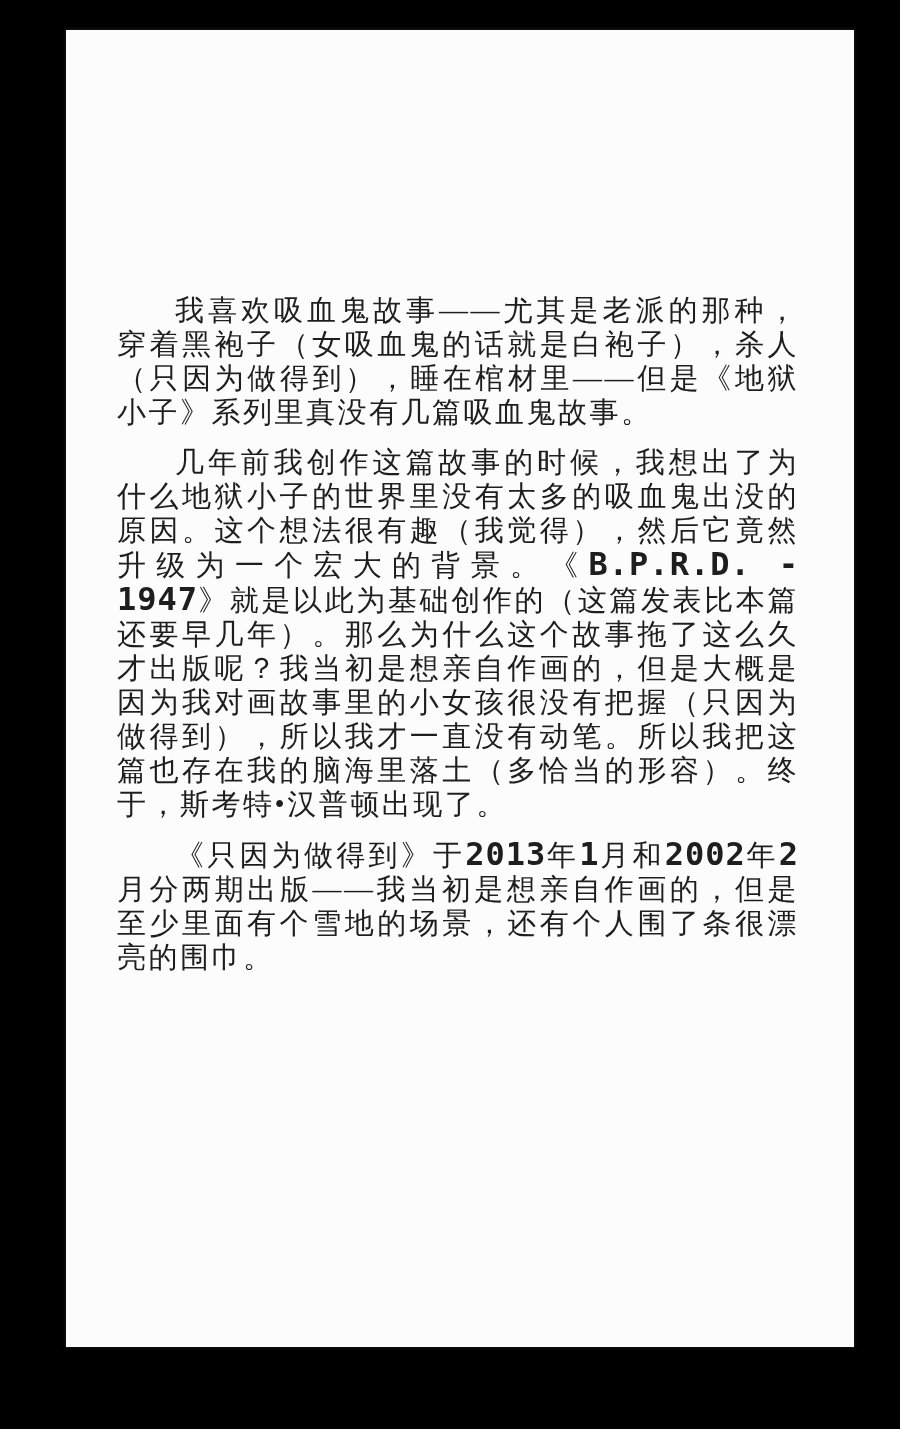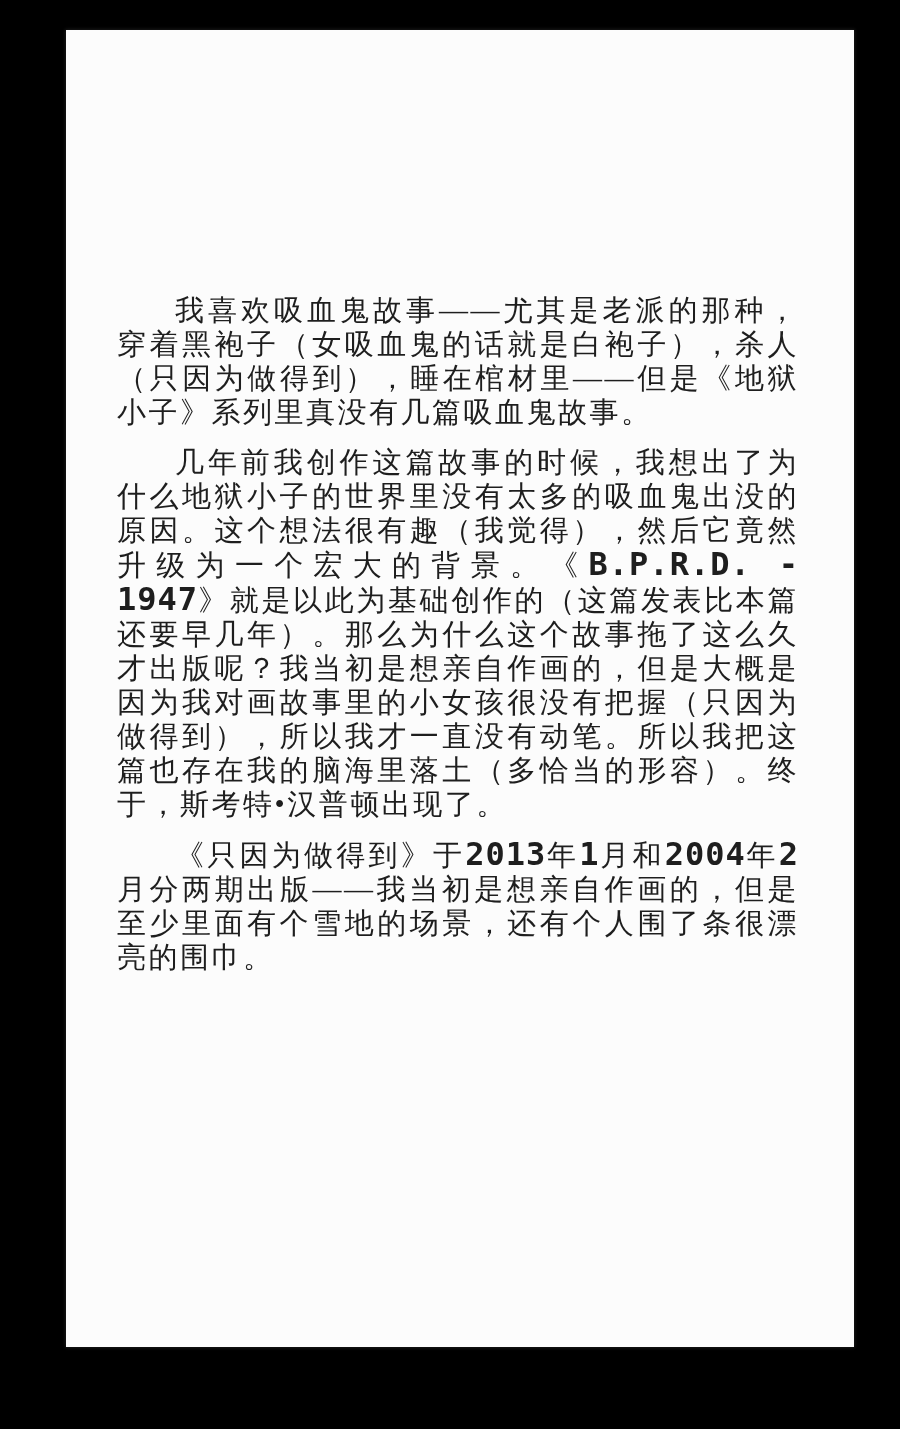--- a/index.html
+++ b/index.html
@@ -53,16 +53,16 @@
   }
 </style>
 </head>
 <body style="background: rgb(0, 0, 0);">
 
 <div class="stage" style="background: rgb(0, 0, 0);">
   <div class="page" style="background: rgb(252, 252, 252);">
     <div class="text-block">
         <p class="para" style="color: rgb(30, 30, 30);"><span class="seg">我喜欢吸血鬼故事——尤其是老派的那种，穿着黑袍子（女吸血鬼的话就是白袍子），杀人（只因为做得到），睡在棺材里——但是《地狱小子》系列里真没有几篇吸血鬼故事。</span></p>
         <p class="para" style="color: rgb(30, 30, 30);"><span class="seg">几年前我创作这篇故事的时候，我想出了为什么地狱小子的世界里没有太多的吸血鬼出没的原因。这个想法很有趣（我觉得），然后它竟然升级为一个宏大的背景。《</span><span class="seg bold-latin">B.P.R.D. - 1947</span><span class="seg">》就是以此为基础创作的（这篇发表比本篇还要早几年）。那么为什么这个故事拖了这么久才出版呢？我当初是想亲自作画的，但是大概是因为我对画故事里的小女孩很没有把握（只因为做得到），所以我才一直没有动笔。所以我把这篇也存在我的脑海里落土（多恰当的形容）。终于，斯考特•汉普顿出现了。</span></p>
-        <p class="para" style="color: rgb(30, 30, 30);"><span class="seg">《只因为做得到》于</span><span class="seg bold-latin">2013</span><span class="seg">年</span><span class="seg bold-latin">1</span><span class="seg">月和</span><span class="seg bold-latin">2004</span><span class="seg">年</span><span class="seg bold-latin">2</span><span class="seg">月分两期出版——我当初是想亲自作画的，但是至少里面有个雪地的场景，还有个人围了条很漂亮的围巾。</span></p>
+        <p class="para" style="color: rgb(30, 30, 30);"><span class="seg">《只因为做得到》于</span><span class="seg bold-latin">2013</span><span class="seg">年</span><span class="seg bold-latin">1</span><span class="seg">月和</span><span class="seg bold-latin">2002</span><span class="seg">年</span><span class="seg bold-latin">2</span><span class="seg">月分两期出版——我当初是想亲自作画的，但是至少里面有个雪地的场景，还有个人围了条很漂亮的围巾。</span></p>
       </div>
   </div>
 </div>
 
 </body></html>

